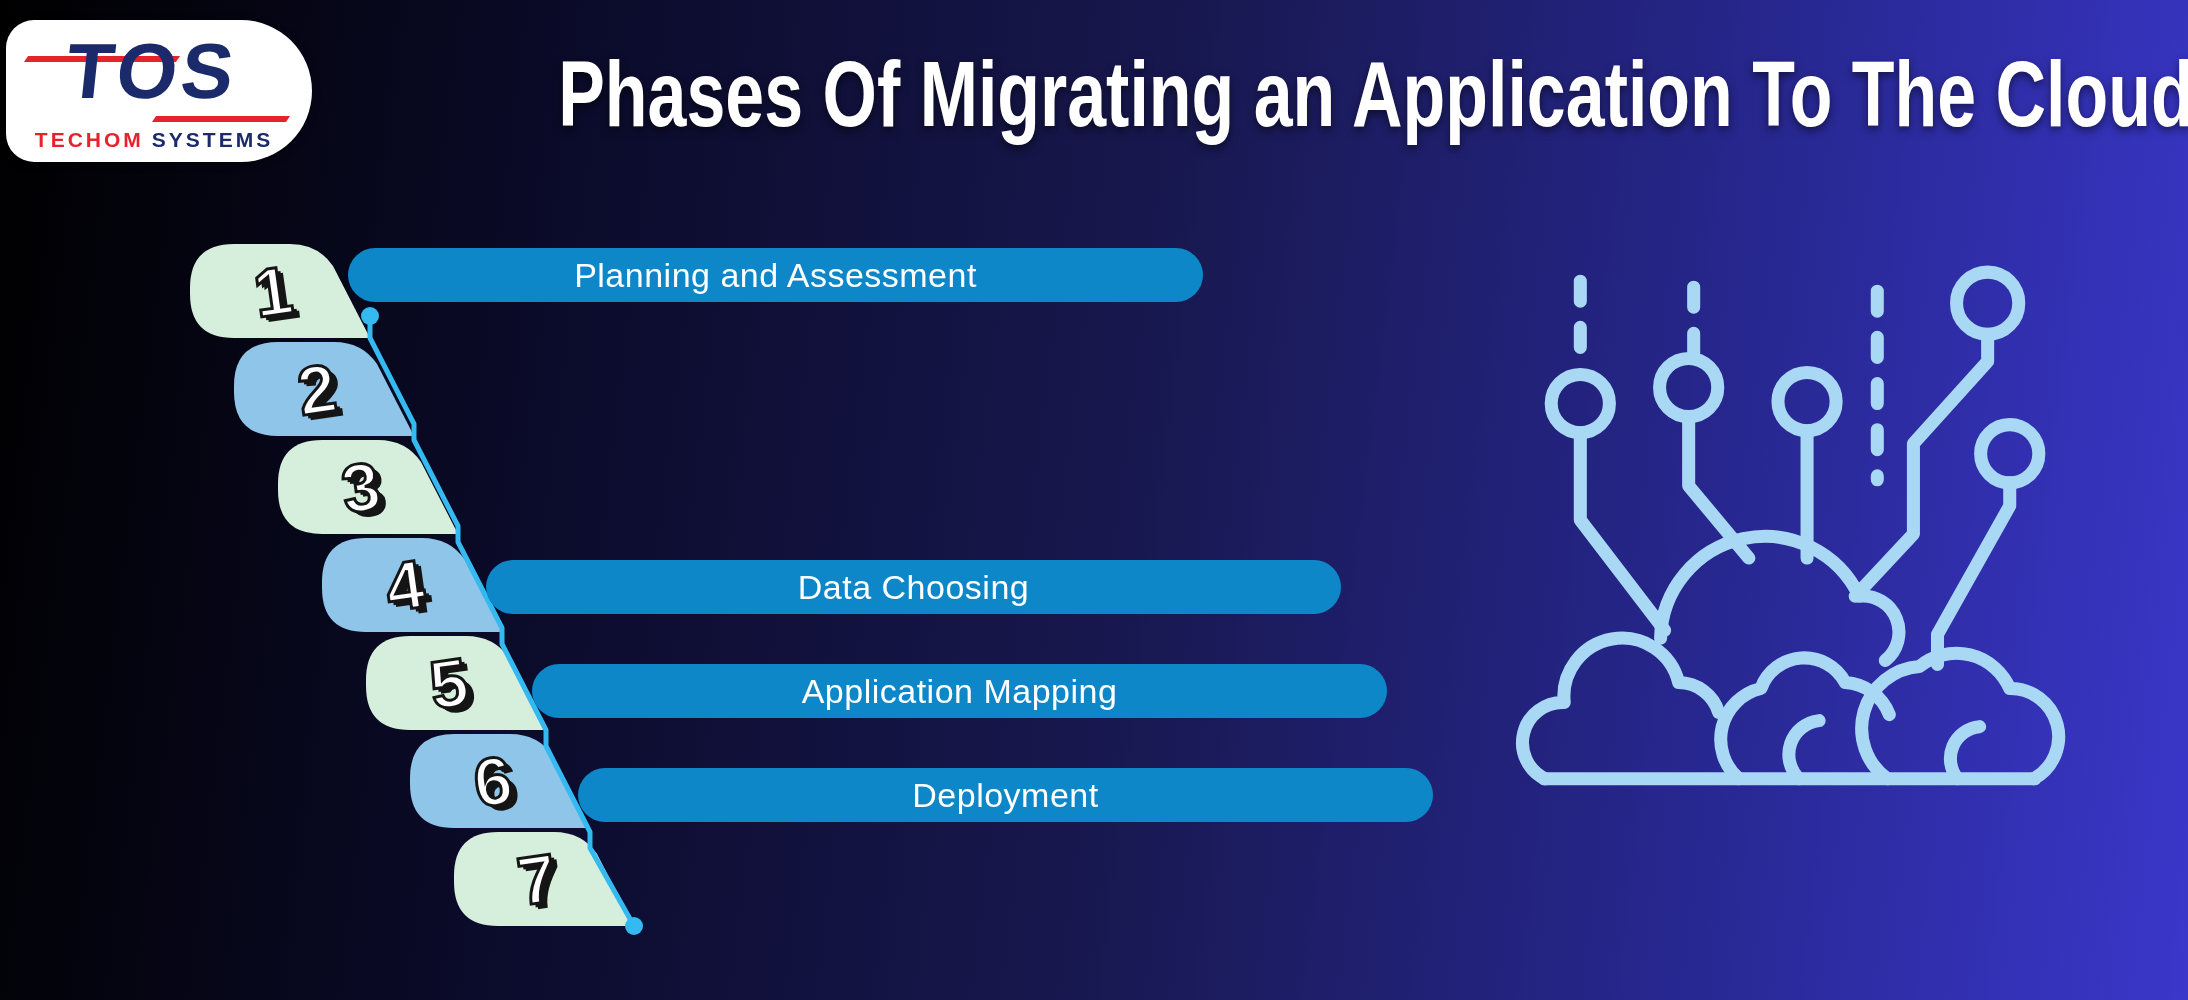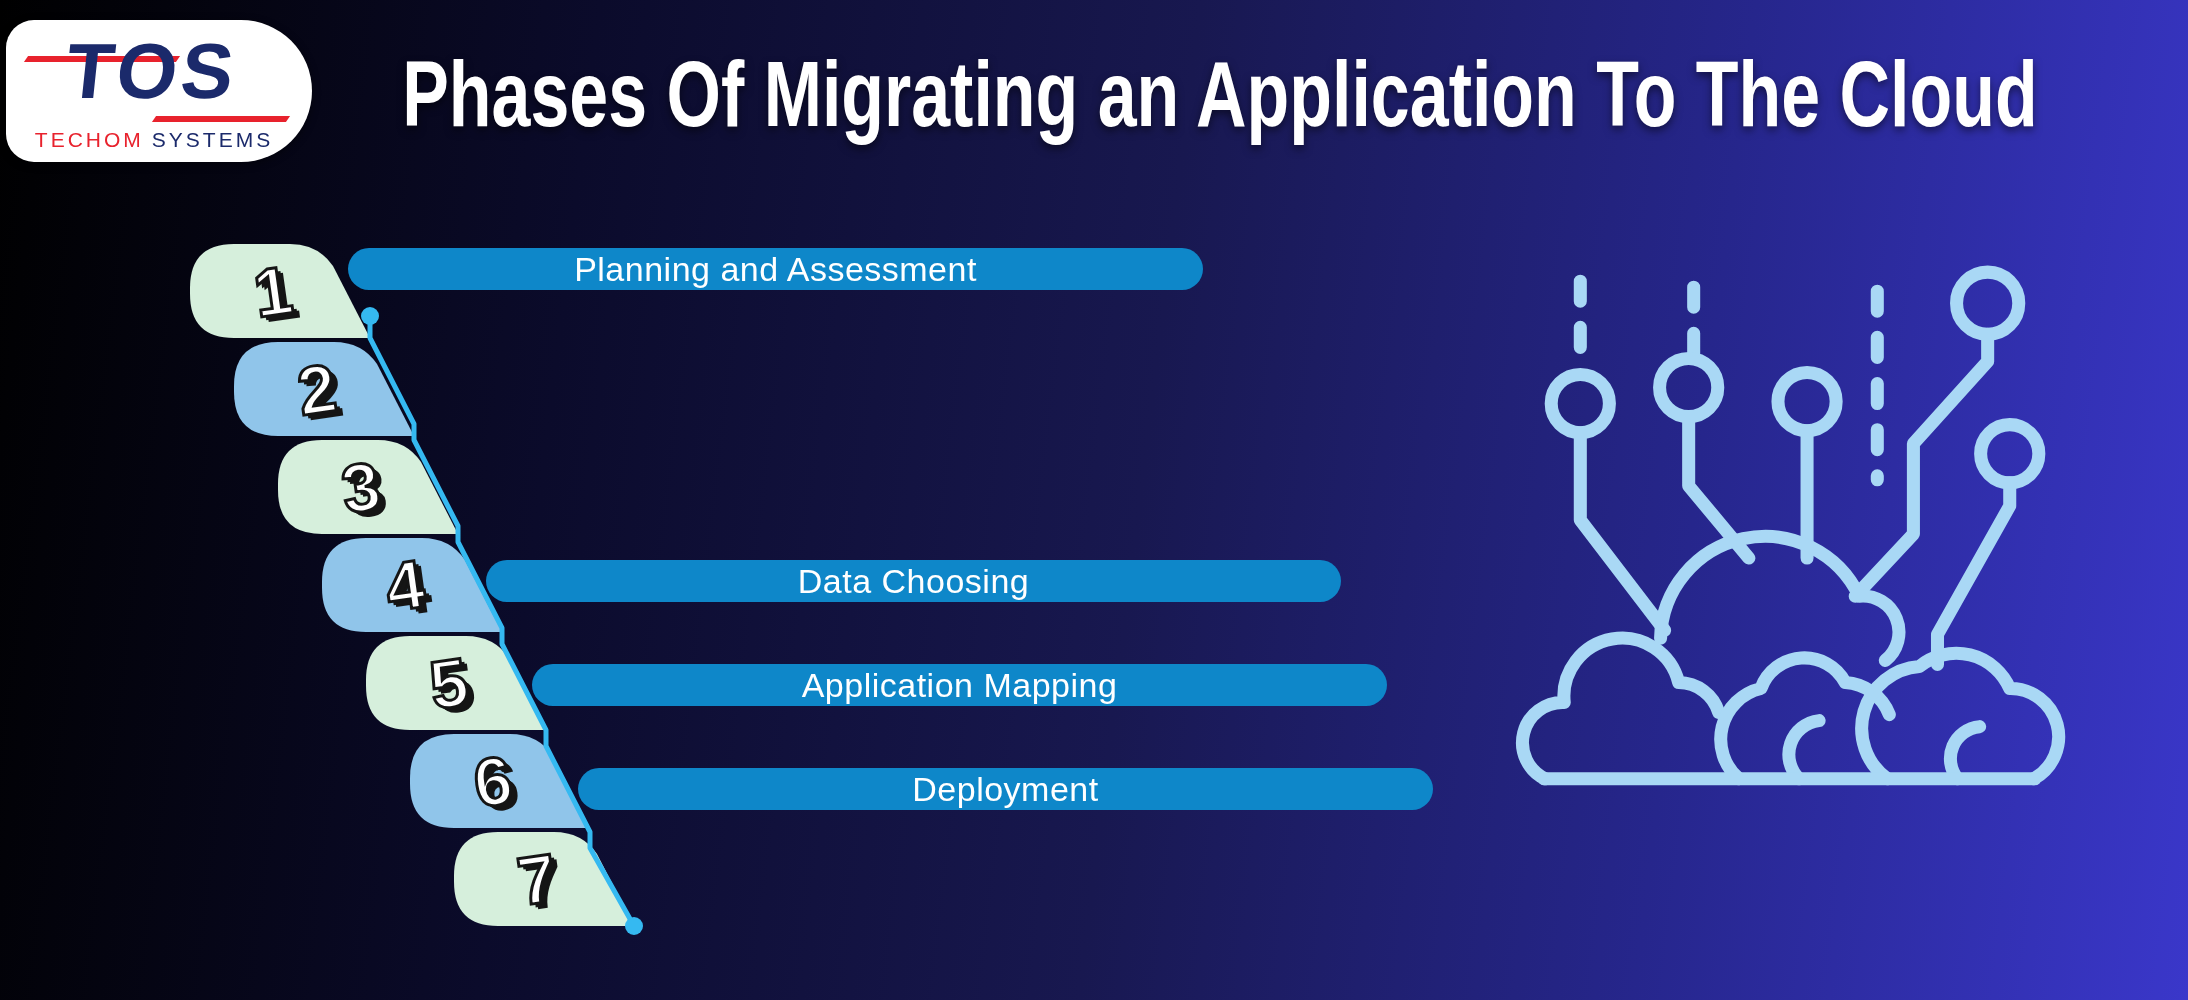--- a/index.html
+++ b/index.html
@@ -17,28 +17,28 @@
   .logo-acronym{
     position:absolute;left:0;right:14px;top:8px;text-align:center;
     font-size:78px;font-weight:bold;line-height:86px;letter-spacing:4px;
     color:var(--logo-navy,#1b2a6b);transform:skewX(-6deg);
   }
   .logo-bar{position:absolute;height:6px;background:var(--logo-red,#e8222d);transform:skewX(-35deg);}
   .logo-bar.bar-top{left:20px;top:36px;width:152px;}
   .logo-bar.bar-bottom{left:148px;top:96px;width:134px;}
   .logo-brand{
     position:absolute;left:0;right:10px;bottom:10px;text-align:center;
-    font-size:21px;font-weight:normal;letter-spacing:3px;white-space:nowrap;
+    font-size:21px;font-weight:bold;letter-spacing:3px;white-space:nowrap;
   }
   .logo-brand .w1{color:var(--logo-red,#e8222d);}
   .logo-brand .w2{color:var(--logo-navy,#1b2a6b);margin-left:8px;}
   
   .title-wrap{
     position:absolute;left:300px;top:34px;width:1840px;height:120px;
-    display:flex;align-items:center;justify-content:center;
+    display:flex;align-items:center;justify-content:flex-start;
   }
   .title{
     color:#fff;font-size:92px;font-weight:bold;white-space:nowrap;letter-spacing:0;
     transform:scaleX(.76);transform-origin:center;
     text-shadow:0 4px 10px rgba(0,0,0,.5);
   }
   
   .phases{position:absolute;inset:0;}
   .phase{position:absolute;inset:0;}
   .badge{
@@ -50,21 +50,21 @@
   .badge svg{position:absolute;inset:0;display:block;}
   .badge-number{
     position:absolute;left:28px;top:2px;width:110px;height:90px;
     display:flex;align-items:center;justify-content:center;
     font-size:68px;font-weight:bold;color:#fff;
     -webkit-text-stroke:3px #151515;
     text-shadow:4px 4px 0 #151515,6px 6px 0 #151515;
     transform:rotate(-8deg);
   }
   .pill{
-    position:absolute;width:855px;height:42px;z-index:3;
+    position:absolute;width:855px;height:54px;z-index:3;
     left:calc(348px + var(--i)*46px);top:calc(248px + var(--i)*104px);
     background:var(--pill,#0e87c9);border-radius:29px;
     display:flex;align-items:center;justify-content:center;
   }
   .pill-label{color:#fff;font-size:34px;letter-spacing:.5px;white-space:nowrap;}
   
   .connector{position:absolute;inset:0;z-index:2;pointer-events:none;}
   .connector polyline{fill:none;stroke:var(--connector,#35b9f1);stroke-width:5;stroke-linejoin:round;stroke-linecap:round;}
   .connector circle{fill:var(--connector,#35b9f1);}
   

